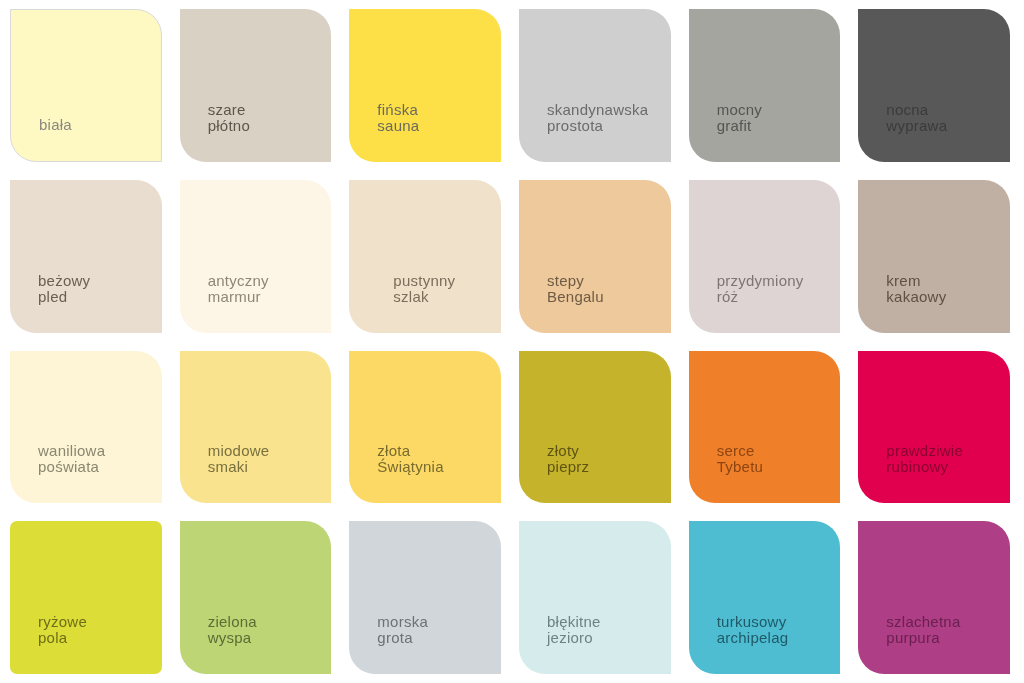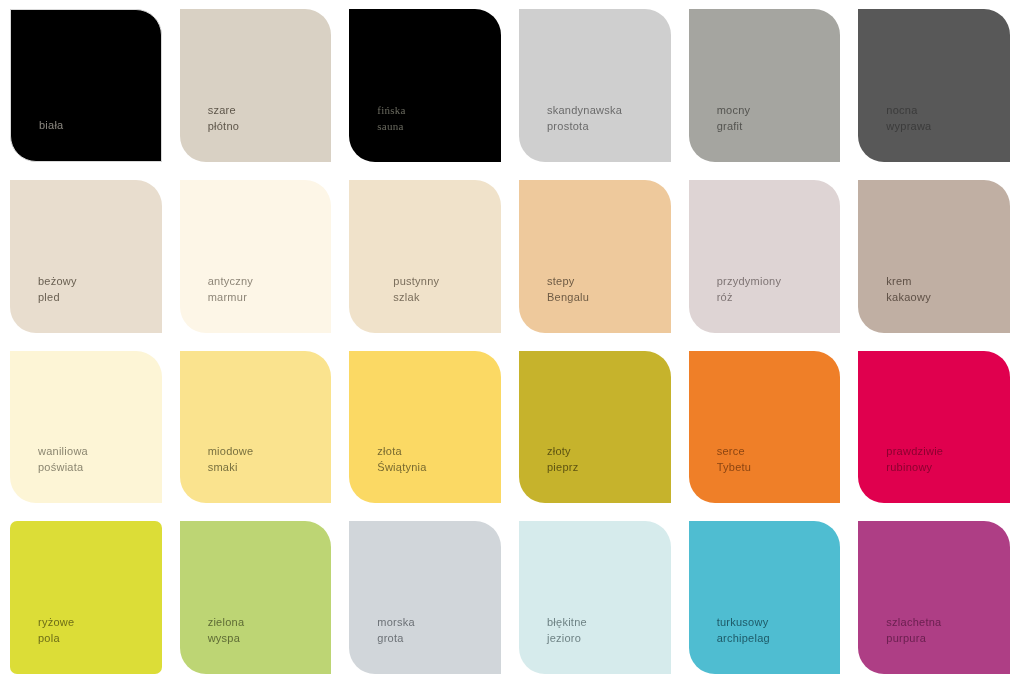--- a/index.html
+++ b/index.html
@@ -40,44 +40,44 @@
     overflow: hidden;
     background-clip: padding-box;
   }
 
   .swatch.outlined {
     border: 1px solid #d9d9d9;
   }
 
   .swatch-label {
     padding: 0 0 28px 28px;
-    font-size: 11px;
+    font-size: 15px;
     line-height: 16px;
     letter-spacing: 0.25px;
     white-space: pre-line;
     font-weight: 400;
     pointer-events: none;
     user-select: none;
   }
 
   .swatch-name-line {
     display: block;
   }
 </style>
 </head>
 <body>
 
 <div id="palette-grid">
-    <div class="swatch outlined" style="background: #000000; border-color: rgb(217, 217, 217);">
+    <div class="swatch outlined" style="background: #fef9c3; border-color: rgb(217, 217, 217);">
       <div class="swatch-label" style="color: rgb(140, 136, 128);"><span class="swatch-name-line">biała</span></div>
     </div>
     <div class="swatch" style="background: rgb(217, 209, 196);">
       <div class="swatch-label" style="color: rgb(94, 86, 74);"><span class="swatch-name-line">szare</span><span class="swatch-name-line">płótno</span></div>
     </div>
-    <div class="swatch" style="background: #000000; font-family: Liberation Serif, serif;">
+    <div class="swatch" style="background: #fde047;">
       <div class="swatch-label" style="color: rgb(106, 106, 95);"><span class="swatch-name-line">fińska</span><span class="swatch-name-line">sauna</span></div>
     </div>
     <div class="swatch" style="background: rgb(207, 207, 207);">
       <div class="swatch-label" style="color: rgb(107, 107, 107);"><span class="swatch-name-line">skandynawska</span><span class="swatch-name-line">prostota</span></div>
     </div>
     <div class="swatch" style="background: rgb(165, 165, 160);">
       <div class="swatch-label" style="color: rgb(84, 84, 80);"><span class="swatch-name-line">mocny</span><span class="swatch-name-line">grafit</span></div>
     </div>
     <div class="swatch" style="background: rgb(88, 88, 88);">
       <div class="swatch-label" style="color: rgb(59, 59, 59);"><span class="swatch-name-line">nocna</span><span class="swatch-name-line">wyprawa</span></div>

